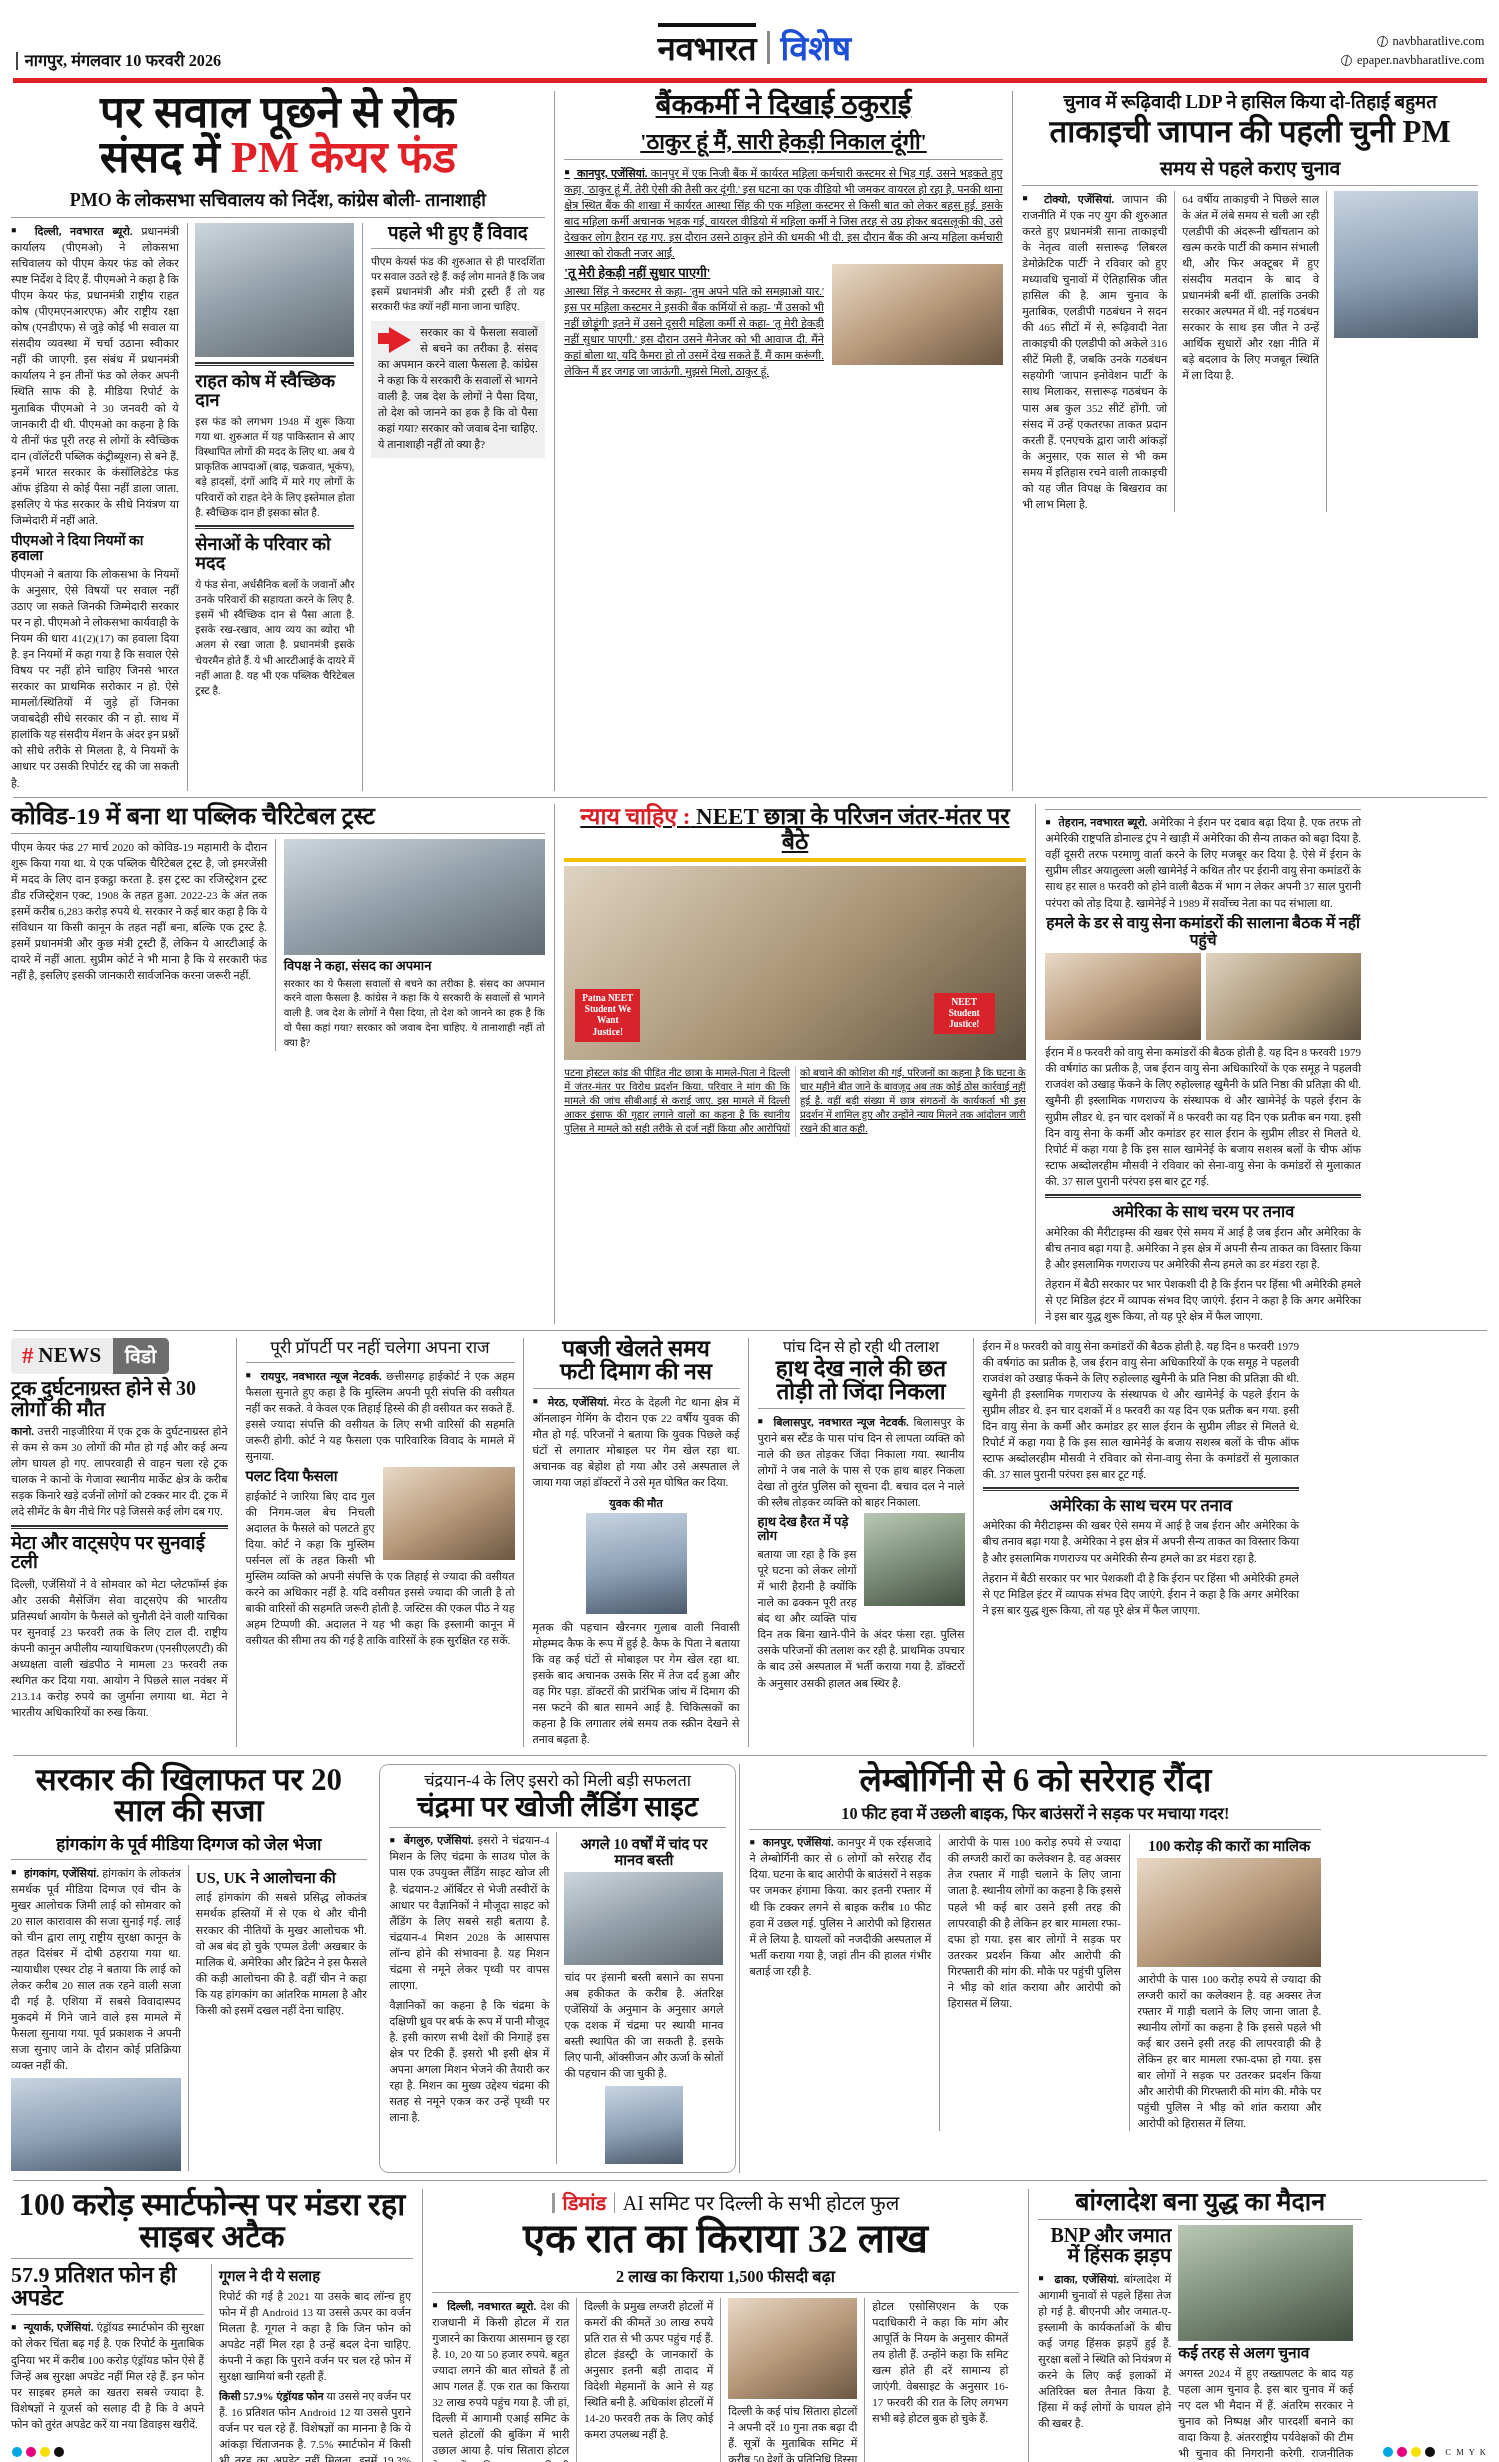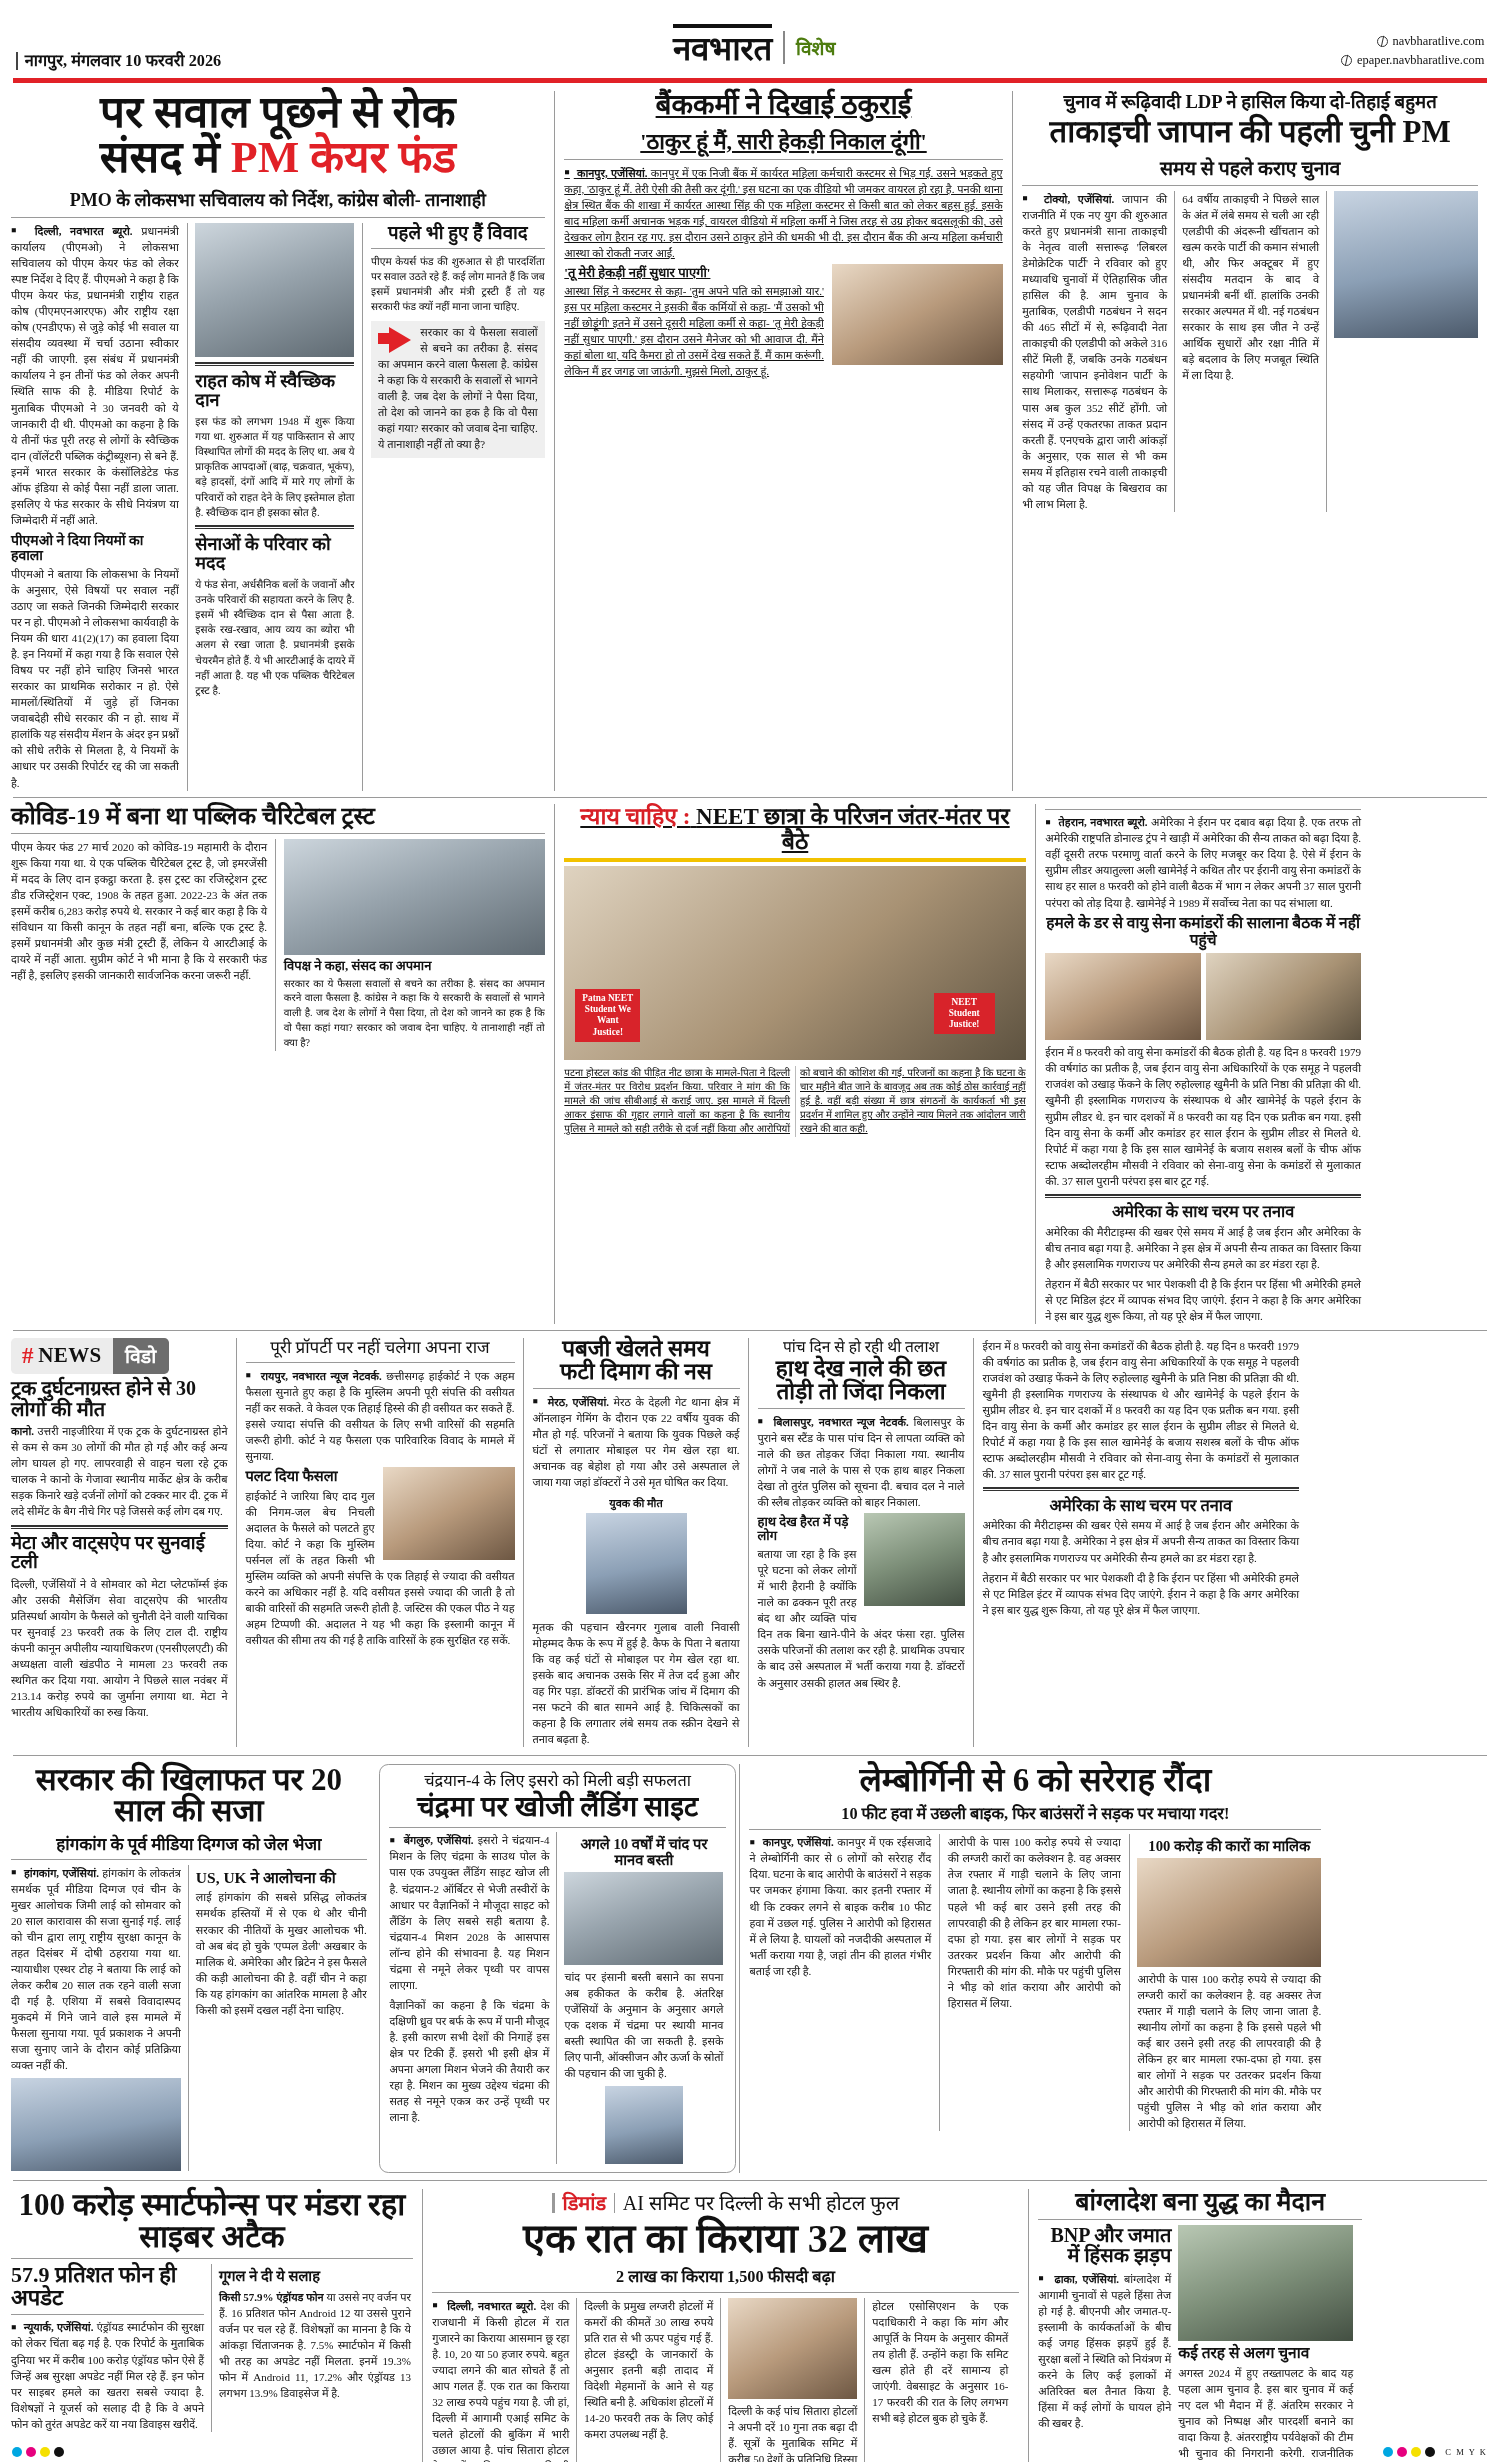--- a/index.html
+++ b/index.html
@@ -14,21 +14,21 @@
   }
   .page { width:1500px; height:2462px; padding: 0 11px; position:relative; }
 
   
   .masthead { display:flex; align-items:flex-end; justify-content:space-between; height:75px; padding: 20px 4.7px 4.7px 4.7px;}
   .dateline { font-size:16.3px; font-weight:600; border-left:2.3px solid #444; padding-left:7px; line-height:1.1; }
   .logo-wrap { display:flex; align-items:center; gap:11px; margin-left:-54px; }
   .logo-main { font-size:33px; font-weight:bold; letter-spacing:-0.4px; color:#111; position:relative; }
   .logo-main::after{content:"";position:absolute;left:0;right:0;top:-1.6px;height:3.9px;background:#111;}
   .logo-sep { width:2.3px; height:33px; background:#888; }
-  .logo-sub { font-size:19px; font-weight:bold; color:#4d7c0f; }
+  .logo-sub { font-size:34px; font-weight:bold; color:#1d4ed8; }
   .weblinks { font-size:12.4px; line-height:1.55; text-align:right; }
   .weblinks div { display:flex; align-items:center; justify-content:flex-end; gap:4.7px; }
   .glb { display:inline-block; width:11px; height:11px; border:1.1px solid #333; border-radius:50%; position:relative;}
   .glb::before{content:"";position:absolute;left:3.9px;top:-0.8px;width:2.3px;height:11px;border-left:1.1px solid #333;transform:rotate(12deg);}
 
   .rule-red { height:5.4px; background:#e12127; margin:3.1px 1.6px 0 1.6px; }
 
   
   .hl { font-weight:bold; line-height:1.02; text-align:center; }
   .kicker { font-size:16.3px; text-align:center; line-height:1.15; margin-bottom:2.3px;}
@@ -376,20 +376,21 @@
         <div style="width:200px;padding-right:7px;">
           <div class="hl" style="font-size:22px;text-align:left;">57.9 प्रतिशत फोन ही अपडेट</div>
           <div class="hsep" style="margin:4.7px 0;"></div>
           <div class="body-txt lede">
             <b>न्यूयार्क, एजेंसियां.</b>
             <span>एंड्रॉयड स्मार्टफोन की सुरक्षा को लेकर चिंता बढ़ गई है. एक रिपोर्ट के मुताबिक दुनिया भर में करीब 100 करोड़ एंड्रॉयड फोन ऐसे हैं जिन्हें अब सुरक्षा अपडेट नहीं मिल रहे हैं. इन फोन पर साइबर हमले का खतरा सबसे ज्यादा है. विशेषज्ञों ने यूजर्स को सलाह दी है कि वे अपने फोन को तुरंत अपडेट करें या नया डिवाइस खरीदें.</span>
           </div>
         </div>
         <div class="vsep" style="width:200px;padding-left:7px;">
           <div class="mini-head" style="font-size:14.7px;">गूगल ने दी ये सलाह</div>
+          <div class="body-txt">रिपोर्ट की गई है 2021 या उसके बाद लॉन्च हुए फोन में ही Android 13 या उससे ऊपर का वर्जन मिलता है. गूगल ने कहा है कि जिन फोन को अपडेट नहीं मिल रहा है उन्हें बदल देना चाहिए. कंपनी ने कहा कि पुराने वर्जन पर चल रहे फोन में सुरक्षा खामियां बनी रहती हैं.</div>
           <div class="body-txt" style="margin-top:3.9px;">
             <b>किसी 57.9% एंड्रॉयड फोन</b>
             <span>या उससे नए वर्जन पर हैं. 16 प्रतिशत फोन Android 12 या उससे पुराने वर्जन पर चल रहे हैं. विशेषज्ञों का मानना है कि ये आंकड़ा चिंताजनक है. 7.5% स्मार्टफोन में किसी भी तरह का अपडेट नहीं मिलता. इनमें 19.3% फोन में Android 11, 17.2% और एंड्रॉयड 13 लगभग 13.9% डिवाइसेज में है.</span>
           </div>
         </div>
       </div>
     </div>
 
     <div class="vsep" style="width:606px;padding:0 9.3px;">
       <div style="display:flex;align-items:center;gap:7.8px;justify-content:center;font-size:20px;">

